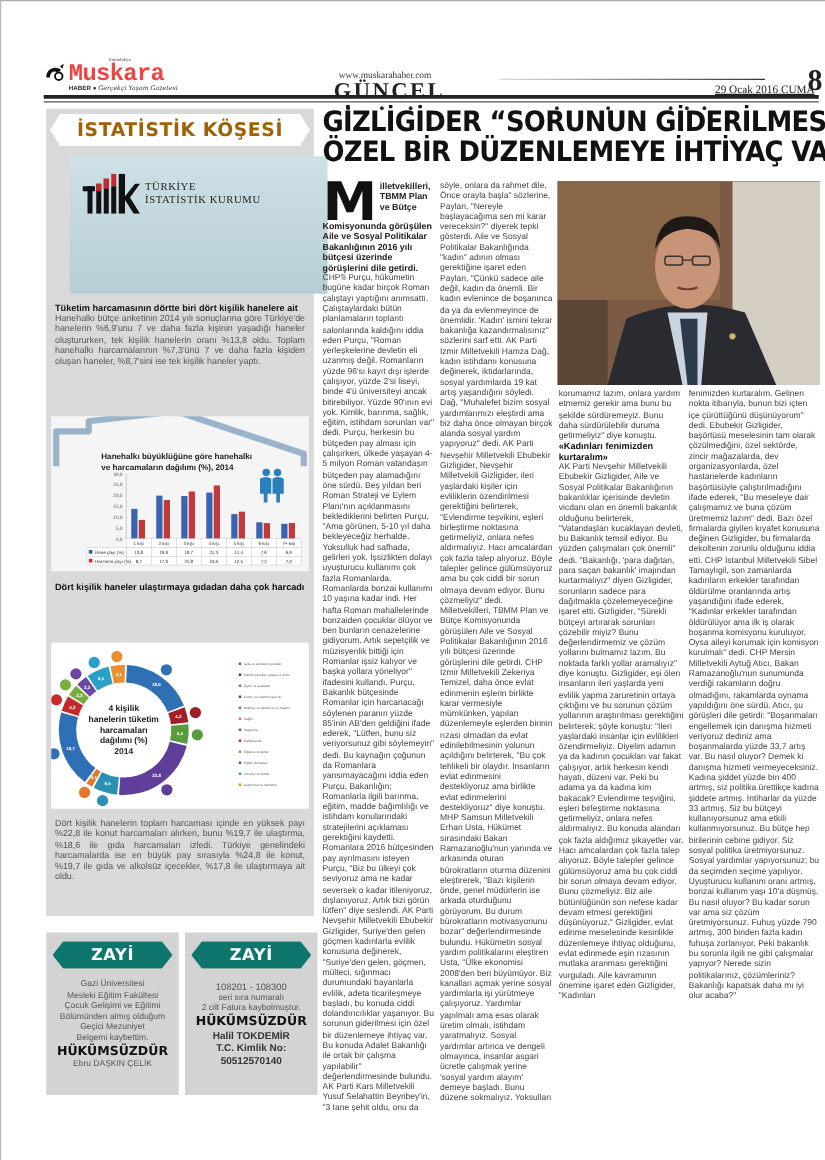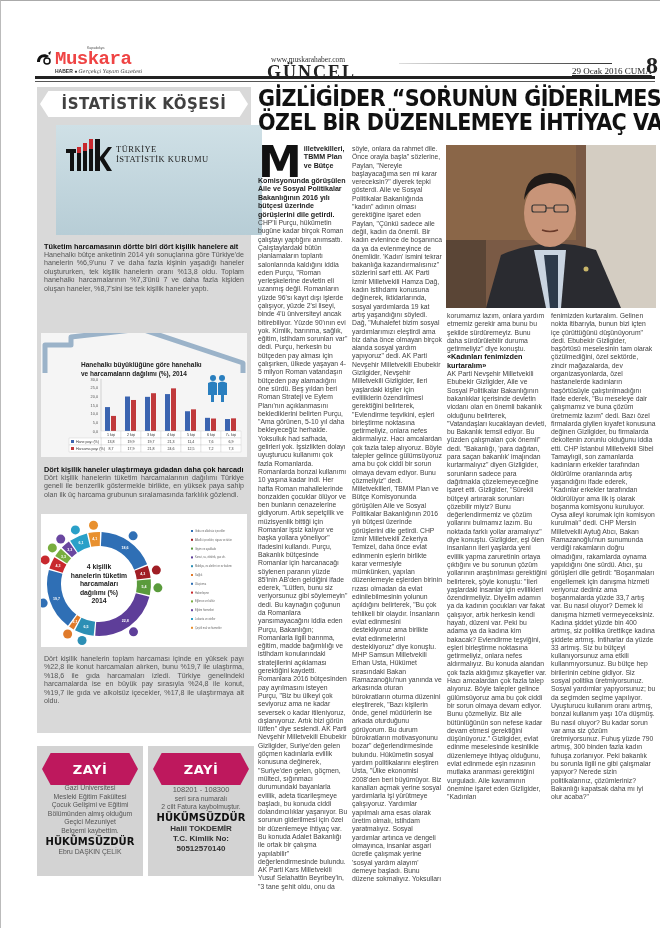--- a/index.html
+++ b/index.html
@@ -20,36 +20,36 @@
   .header-rule-thin { position: absolute; left: 364px; top: 17px; width: 213px; height: 1px; background: linear-gradient(to right, #ddd, #333); }
   .date { position: absolute; left: 537px; top: 20px; font-family: "Liberation Serif", serif; font-size: 9px; color: #222; text-decoration: underline; }
   .page-num { position: absolute; left: 611px; top: 7px; font-family: "Liberation Serif", serif; font-size: 24px; font-weight: bold; color: #222; line-height: 24px; }
   .header-rule { position: absolute; left: 0; top: 30px; width: 620px; height: 3px; background: #222; }
   .header-rule2 { position: absolute; left: 0; top: 35px; width: 620px; height: 1px; background: #555; }
   .dot { position: absolute; top: 39px; width: 3px; height: 3px; border-radius: 50%; background: #222; }
 
   
   .stat-panel { position: absolute; left: 37px; top: 87px; width: 214px; height: 646px; background: #d9d9d9; }
   .stat-banner { position: absolute; left: 3px; top: 4px; width: 208px; height: 26px; background: #fff; clip-path: polygon(4% 0, 96% 0, 100% 50%, 96% 100%, 4% 100%, 0 50%); display: flex; align-items: center; justify-content: center; }
-  .stat-banner span { font-family: "DejaVu Sans", sans-serif; font-weight: 900; font-size: 15px; letter-spacing: 0.5px; color: #404040; }
+  .stat-banner span { font-family: "DejaVu Sans", sans-serif; font-weight: 900; font-size: 15px; letter-spacing: 0.5px; color: #a16207; }
   .tuik-box { position: absolute; left: 4px; top: 38px; width: 206px; height: 110px; background: linear-gradient(#cfe0e6, #b7cdd6); margin-left: 15px; }
   .tuik-logo { position: absolute; left: 10px; top: 14px; width: 46px; height: 32px; }
   .tuik-name { position: absolute; left: 60px; top: 19px; font-family: "Liberation Serif", serif; font-size: 8.5px; line-height: 10px; color: #222; letter-spacing: 0.5px; }
   .tuik-sub { position: absolute; left: 10px; top: 52px; width: 186px; height: 52px; background: #bdd3dc; }
   .tuik-sub span { position: absolute; left: 14px; top: 17px; font-family: "DejaVu Serif", serif; font-style: italic; font-size: 12.5px; color: #222; }
 
   .p-head { position: absolute; left: 7px; font-weight: bold; font-size: 7.3px; color: #111; }
   .p-text { position: absolute; left: 7px; width: 200px; font-size: 7.1px; line-height: 8.4px; color: #555; text-align: justify; }
 
   .chart1 { position: absolute; left: 4px; top: 246px; width: 206px; height: 124px; background: #f5f5f5; }
   .chart2 { position: absolute; left: 4px; top: 427px; width: 206px; height: 133px; background: #fff; }
 
   
   .zayi { position: absolute; top: 746px; width: 106px; height: 130px; background: #d3d3d3; text-align: center; }
-  .zayi-title { position: absolute; left: 5px; top: 7px; width: 96px; height: 32px; background: #be185d; clip-path: polygon(9% 0, 91% 0, 100% 50%, 91% 100%, 9% 100%, 0 50%); display: flex; align-items: center; justify-content: center; }
+  .zayi-title { position: absolute; left: 5px; top: 7px; width: 96px; height: 22px; background: #0f766e; clip-path: polygon(9% 0, 91% 0, 100% 50%, 91% 100%, 9% 100%, 0 50%); display: flex; align-items: center; justify-content: center; }
   .zayi-title span { font-family: "DejaVu Sans", sans-serif; font-weight: bold; font-size: 13px; color: #fff; letter-spacing: 0.5px; }
   .zayi-body { position: absolute; left: 0; top: 38px; width: 106px; font-size: 6.8px; line-height: 8.6px; color: #555; }
   .zayi-strong { font-family: "DejaVu Sans", sans-serif; font-weight: bold; font-size: 10px; line-height: 12px; color: #111; }
   .zayi-bold { font-weight: bold; font-size: 8px; line-height: 10px; color: #333; }
 
   
   .headline { position: absolute; left: 258px; top: 86px; width: 400px; font-family: "DejaVu Sans", sans-serif; font-weight: 900; font-size: 22.5px; line-height: 24px; color: #111; letter-spacing: -0.6px; transform: scaleX(0.92); transform-origin: left top; white-space: nowrap; }
   .col { position: absolute; font-size: 6.8px; line-height: 8.3px; color: #444; overflow: hidden; }
   .col p { margin: 0; }
   .dropcap { float: left; font-family: "DejaVu Sans", sans-serif; font-weight: 900; font-size: 44px; line-height: 34px; color: #111; margin: 0 2px -2px 0; }
@@ -203,21 +203,20 @@
       <g transform="translate(166,42)">
         <circle cx="6" cy="3" r="3" fill="#2a7fbf"></circle>
         <circle cx="15" cy="3" r="3" fill="#2a7fbf"></circle>
         <path d="M1 8 Q6 5 10 8 L10 20 L7 20 L7 27 L4 27 L4 20 L1 20 Z" fill="#2a7fbf"></path>
         <path d="M11 8 Q15 5 20 8 L20 20 L17 20 L17 27 L14 27 L14 20 L11 20 Z" fill="#2a7fbf"></path>
       </g>
     </svg>
   </div>
 
   <div class="p-head" style="top:378px">Dört kişilik haneler ulaştırmaya gıdadan daha çok harcadı</div>
-  <div class="p-text" style="top:387px">Dört kişilik hanelerin tüketim harcamalarının dağılımı Türkiye geneli ile benzerlik göstermekle birlikte, en yüksek paya sahip olan ilk üç harcama grubunun sıralamasında farklılık gözlendi.</div>
 
   <div class="chart2">
     <svg width="206" height="133" viewBox="0 0 206 133">
       <g id="donut">
           <path d="M60.59891680207528 18.06498645946175 A52 52 0 0 1 106.1359311983316 50.3294095749648 L93.1762574141654 55.62533776632043 A38 38 0 0 0 59.89920843228578 32.04749010499128 Z" fill="#2f6fb5"></path>
           <text x="84.01563282840334" y="34.582336014695834" font-size="3.6" text-anchor="middle" fill="#fff" font-weight="bold" font-family="Liberation Sans, sans-serif">18,6</text>
           <circle cx="92.1093852639066" cy="21.85906277482343" r="4.5" fill="#2f6fb5"></circle>
           <path d="M106.70430085290863 51.78212201080042 A52 52 0 0 1 109.63159765284963 63.82115513916621 L95.73078290015934 65.48469029400607 A38 38 0 0 0 93.59160446943324 56.686935315584925 Z" fill="#a01e25"></path>
           <text x="101.72597339666396" y="60.66800815866396" font-size="3.6" text-anchor="middle" fill="#fff" font-weight="bold" font-family="Liberation Sans, sans-serif">4,3</text>
           <circle cx="115.32960956451495" cy="56.06027736358164" r="4.5" fill="#a01e25"></circle>

